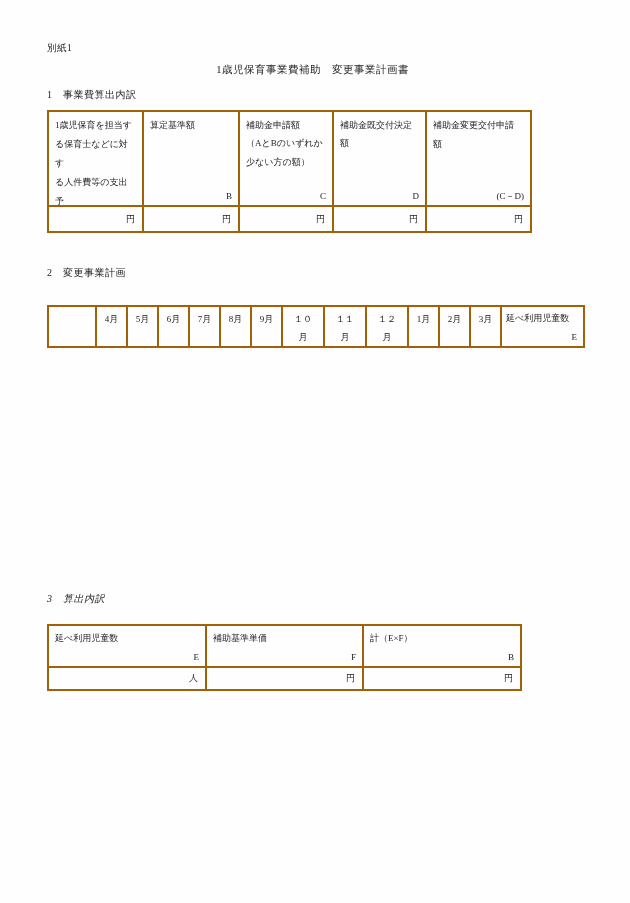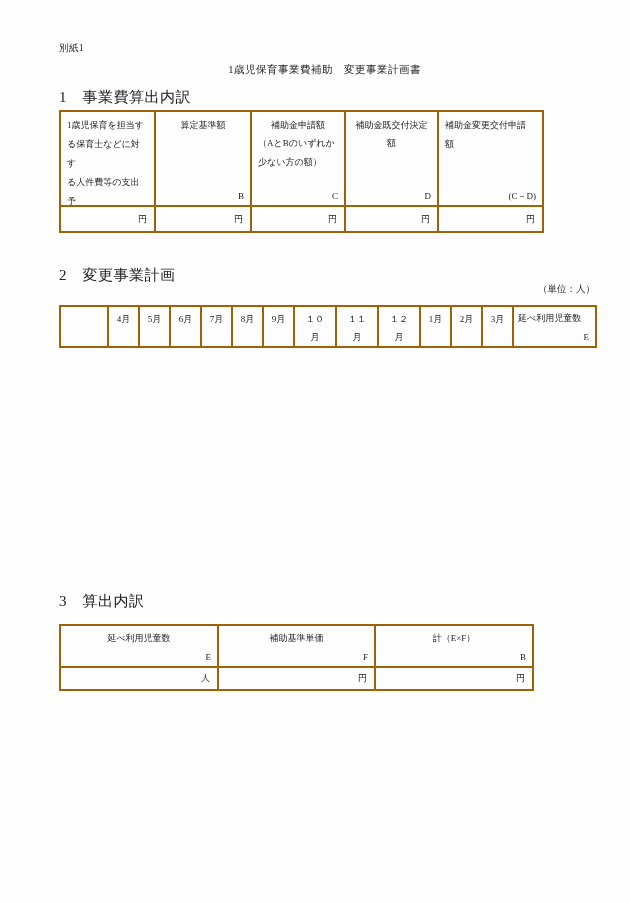--- a/index.html
+++ b/index.html
@@ -5,37 +5,37 @@
   html,body{margin:0;padding:0;background:#ffffff;}
   .page{
     position:relative;
     width:630px;height:903px;
     background:#fefefe;
     font-family:"Liberation Serif","DejaVu Serif",serif;
     color:#222;
     font-size:9px;
     overflow:hidden;
   }
-  .abs{position:absolute;margin-left:12px;}
+  .abs{position:absolute;}
   .attachment{left:47px;top:42px;font-size:9.5px;letter-spacing:.5px;}
   .doc-title{left:0;top:63px;width:625px;text-align:center;font-size:10.5px;letter-spacing:.5px;}
-  .sec-heading{font-size:15px;letter-spacing:.5px;}
+  .sec-heading{font-size:10px;letter-spacing:.5px;}
   .h1{left:47px;top:88px;}
   .h2{left:47px;top:266px;}
-  .h3{left:47px;top:592px;}
+  .h3{left:47px;top:592px;font-style:italic;}
   .unit-note{left:47px;top:283px;width:536px;text-align:right;font-size:9.5px;}
 
   table{border-collapse:collapse;table-layout:fixed;}
   td{border:2px solid #a16207;padding:0;vertical-align:top;overflow:hidden;background:#fff0;}
 
   
   .t1{left:47px;top:110px;width:483px;}
   .t1 .hrow td{height:93px;}
   .hcell{display:flex;flex-direction:column;height:86px;padding:4px 6px 3px 6px;}
-  .hc-title{text-align:center;line-height:18px;white-space:pre-line;}
+  .hc-title{line-height:18px;white-space:pre-line;}
   .hc-body{text-align:left;line-height:19px;white-space:pre-line;}
   .hc-letter{margin-top:auto;text-align:right;line-height:12px;}
   .vrow td{height:24px;text-align:right;padding:0 7px;vertical-align:middle;}
 
   
   .t2{left:47px;top:305px;width:536px;border-radius:30px;}
   .t2 .mhrow td{height:39px;}
   .mcell{text-align:center;padding-top:3px;line-height:18px;white-space:pre-line;}
   .tot-cell{display:flex;flex-direction:column;height:33px;padding:3px 4px;}
   .tot-line{text-align:left;line-height:17px;}
@@ -121,21 +121,20 @@
         <td>円</td>
         <td>円</td>
         <td>円</td>
         <td>円</td>
         <td>円</td>
       </tr>
     </tbody>
   </table>
 
   <div class="abs sec-heading h2">2　変更事業計画</div>
-  <div class="abs unit-note">（単位：人）</div>
 
   <table class="abs t2">
     <colgroup>
       <col style="width:48px">
       <col style="width:31px">
         <col style="width:31px">
         <col style="width:31px">
         <col style="width:31px">
         <col style="width:31px">
         <col style="width:31px">

